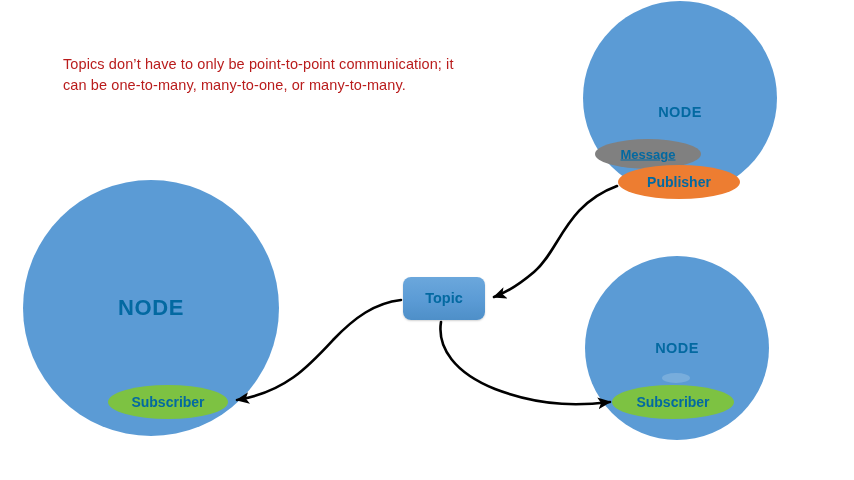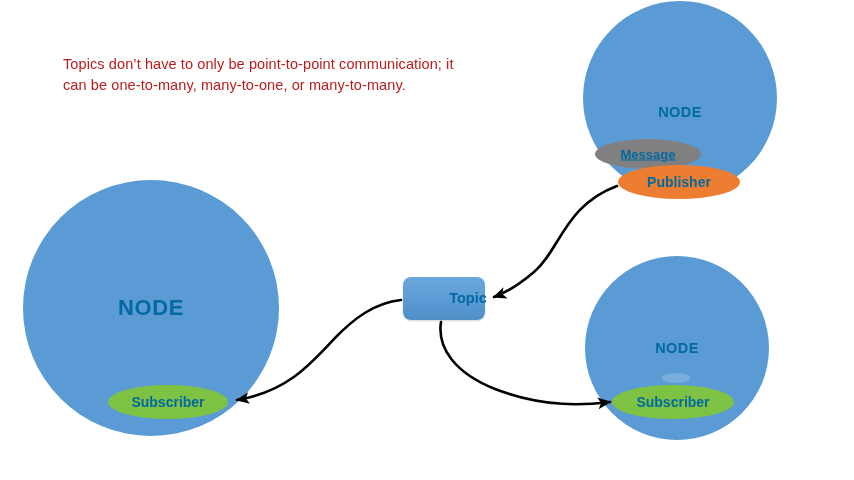--- a/index.html
+++ b/index.html
@@ -112,21 +112,21 @@
     </g>
 
     <path class="connector" marker-end="url(#arrow)" d="M 617 186 C 565 205, 560 250, 534 272 C 521 283, 508 292, 494 297"></path>
 
     <path class="connector" marker-end="url(#arrow)" d="M 401 300 C 375 303, 355 317, 333 340 C 308 367, 285 392, 237 400"></path>
 
     <path class="connector" marker-end="url(#arrow)" d="M 441 322 C 437 348, 455 373, 495 389 C 545 408, 585 405, 610 402"></path>
   </svg>
 
   <div id="topic-box"></div>
-  <div class="lbl lbl-topic" style="left:468px; top:298px;">Topic</div>
+  <div class="lbl lbl-topic" style="left:444px; top:298px;">Topic</div>
 
   <div class="lbl lbl-node-big" style="left:151px; top:308px;">NODE</div>
   <div class="lbl lbl-pill" style="left:168px; top:402px;">Subscriber</div>
 
   <div class="lbl lbl-node-sm" style="left:680px; top:112px;">NODE</div>
   <div class="lbl lbl-msg" style="left:648px; top:154px;">Message</div>
   <div class="lbl lbl-pill" style="left:679px; top:182px;">Publisher</div>
 
   <div class="lbl lbl-node-sm" style="left:677px; top:348px;">NODE</div>
   <div class="lbl lbl-pill" style="left:673px; top:402px;">Subscriber</div>

